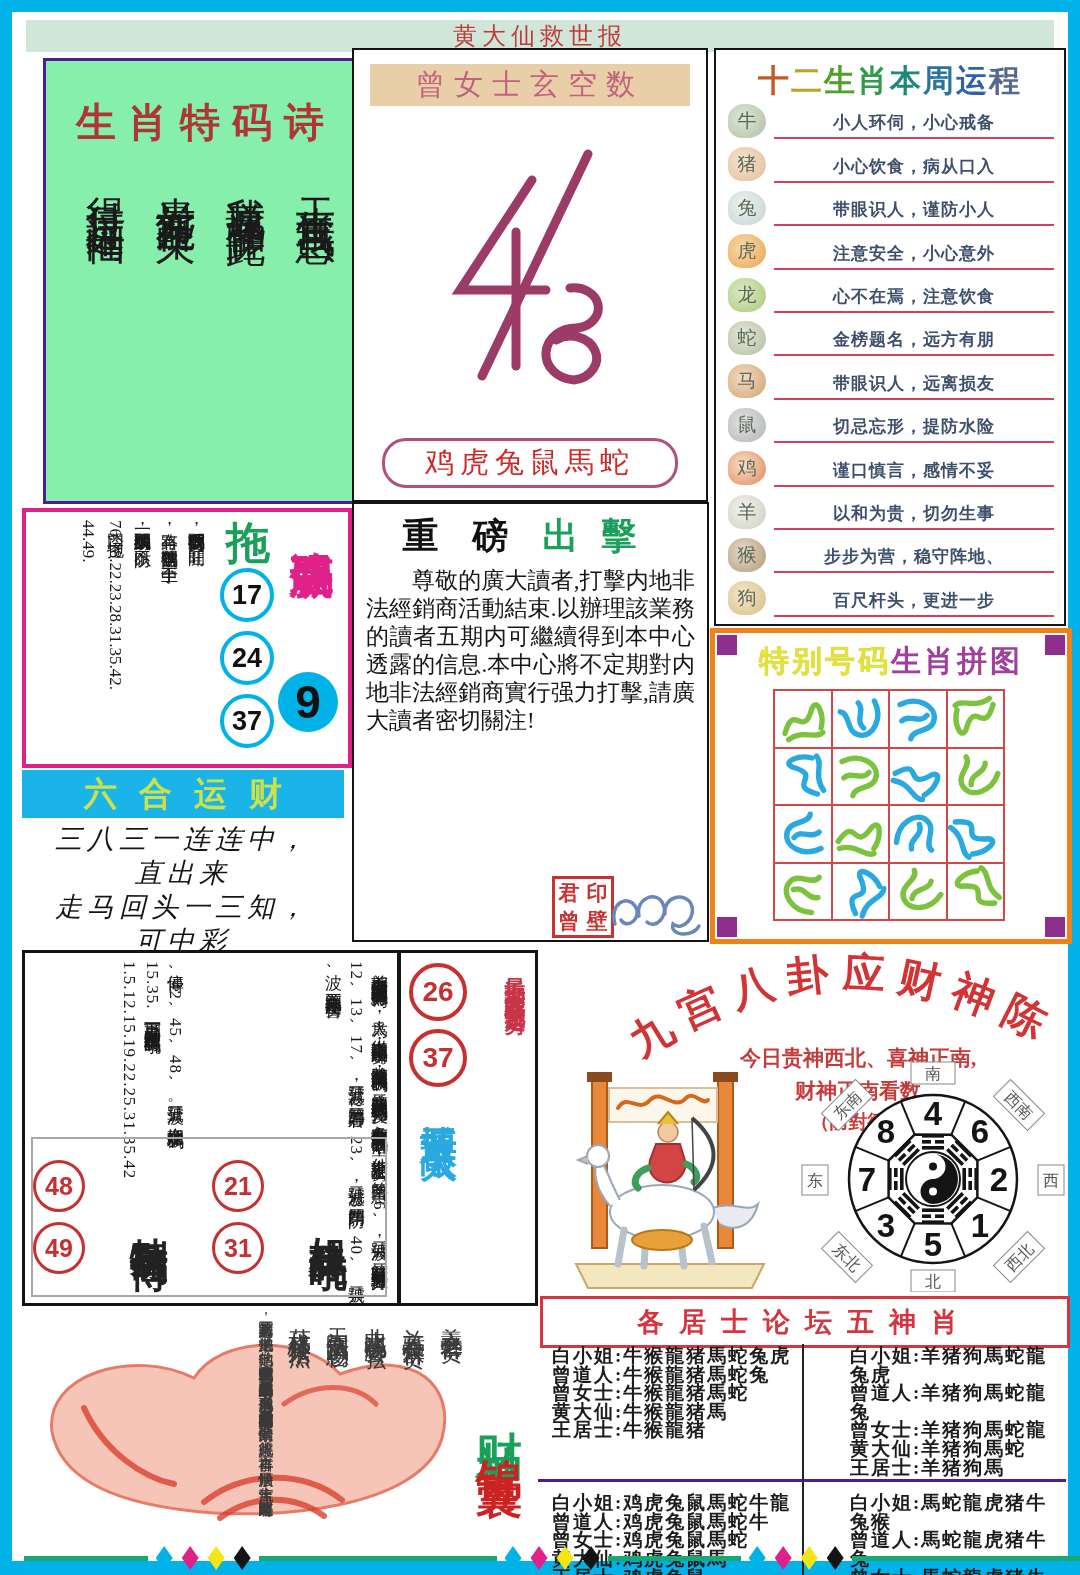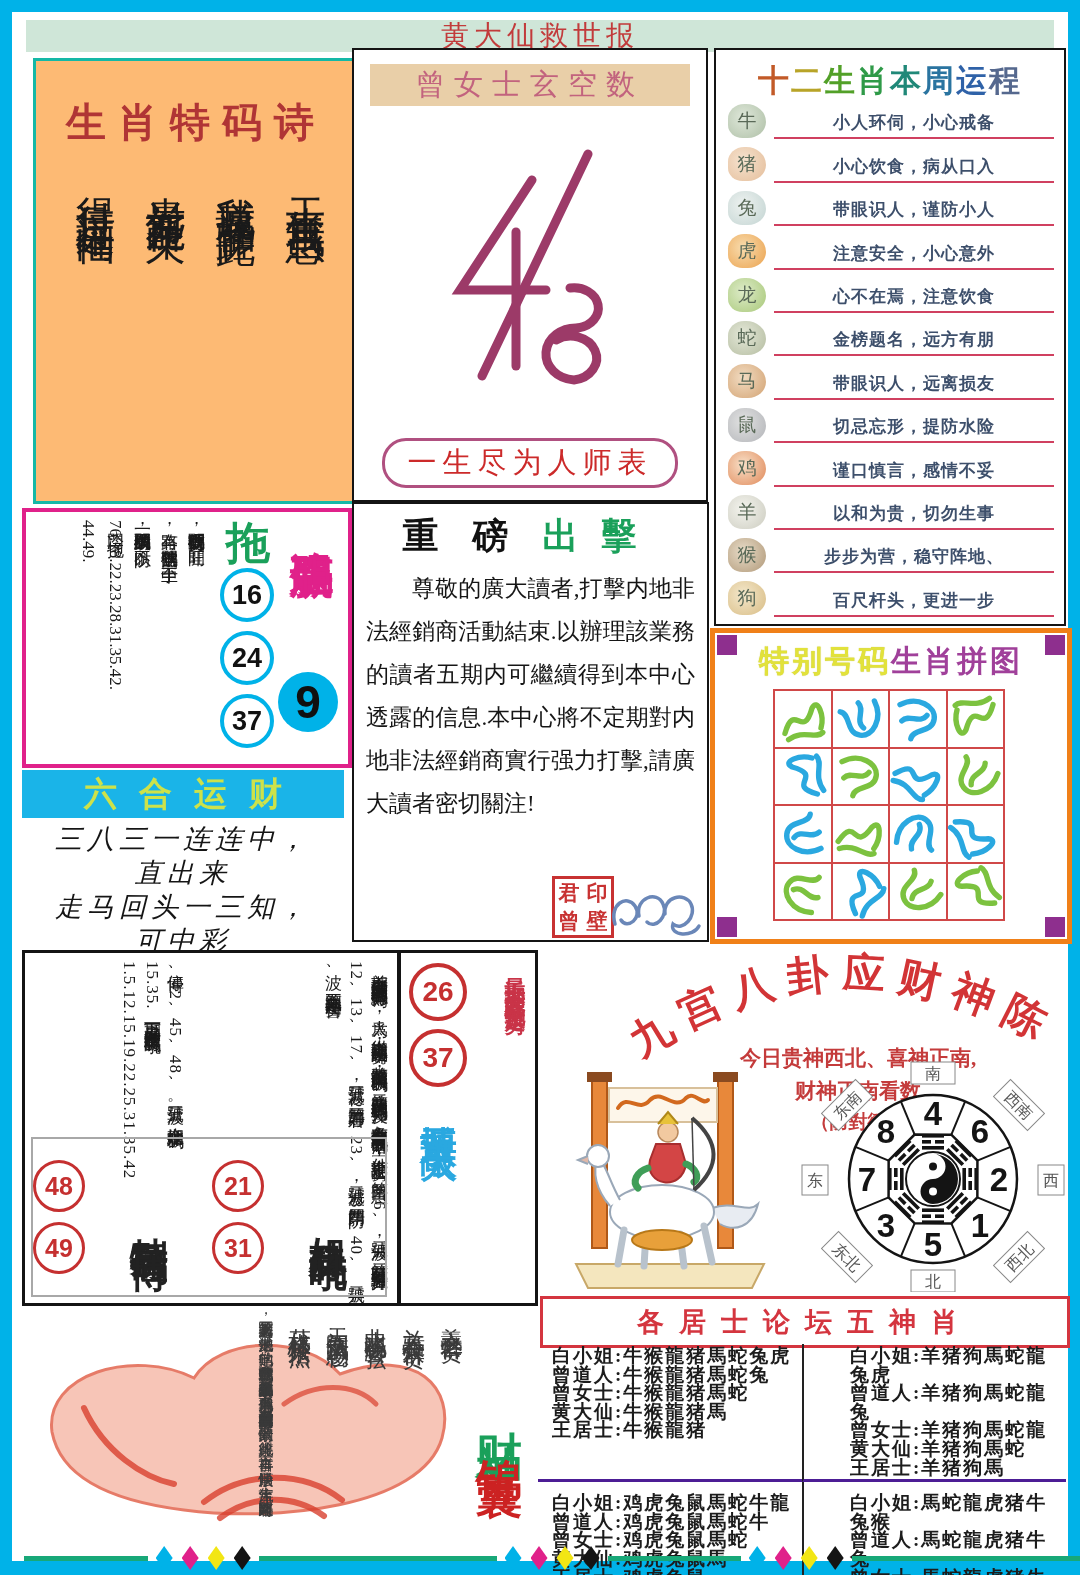--- a/index.html
+++ b/index.html
@@ -5,24 +5,24 @@
   html,body{margin:0;padding:0;background:#e8e8e8;}
   .page{position:relative;width:1080px;height:1575px;background:#00b2e8;overflow:hidden;
         font-family:"Liberation Serif",serif;}
   .inner{position:absolute;left:12px;top:12px;width:1056px;height:1549px;background:#ffffff;}
   .abs{position:absolute;}
   .vtext{writing-mode:vertical-rl;text-orientation:mixed;}
 
   
   .header{left:14px;top:8px;width:1028px;height:32px;background:#cfe6d8;
           display:flex;align-items:center;justify-content:center;}
-  .header .t{color:#c23b3b;font-size:28px;letter-spacing:5px;}
-
-  
-  .poembox{left:21px;top:46px;width:320px;height:440px;border:3px solid #14b8a6;background:#fdba74;}
+  .header .t{color:#c23b3b;font-size:24px;letter-spacing:5px;}
+
+  
+  .poembox{left:31px;top:46px;width:320px;height:440px;border:3px solid #4c1d95;background:#86efac;}
   .poem-title{margin-top:34px;text-align:center;color:#b03535;font-weight:bold;
               font-size:40px;letter-spacing:12px;}
   .poem-cols{position:absolute;left:20px;top:104px;right:16px;bottom:16px;}
   .poem-cols p{margin:0;font-size:40px;line-height:70px;letter-spacing:5px;color:#1a1a1a;}
 
   
   .xuanbox{left:340px;top:36px;width:352px;height:450px;border:2px solid #141414;background:#fff;}
   .xuan-banner{position:absolute;left:16px;top:14px;right:16px;height:42px;background:#e9cfa8;
                display:flex;align-items:center;justify-content:center;}
   .xuan-banner .t{color:#c2637e;font-size:29px;letter-spacing:9px;}
@@ -77,21 +77,21 @@
   .liuhe-banner .t{color:#cde24a;font-size:33px;font-weight:bold;letter-spacing:22px;text-indent:22px;}
   .liuhe-lines{left:10px;top:810px;width:322px;text-align:center;font-style:italic;}
   .liuhe-lines p{margin:0;font-size:27px;line-height:34px;letter-spacing:5px;color:#151515;}
   .liuhe-note{left:10px;top:950px;width:322px;text-align:center;color:#d4353f;font-size:16px;}
 
   
   .zbbox{left:340px;top:490px;width:353px;height:436px;border:2px solid #141414;background:#fff;}
   .zb-title{margin:8px 0 4px;text-align:center;font-size:36px;font-weight:bold;}
   .zb-black{color:#111;letter-spacing:34px;}
   .zb-green{color:#1aa05a;letter-spacing:22px;}
-  .zb-body{margin:6px 12px 0;font-size:23px;line-height:43px;color:#161616;text-align:justify;
+  .zb-body{margin:6px 12px 0;font-size:23px;line-height:28px;color:#161616;text-align:justify;
            text-indent:2em;}
   .seal{position:absolute;left:198px;bottom:2px;width:56px;height:56px;border:3px solid #c83232;
         display:grid;grid-template-columns:1fr 1fr;grid-template-rows:1fr 1fr;}
   .seal span{display:flex;align-items:center;justify-content:center;color:#c83232;
              font-size:21px;font-weight:bold;}
   .squiggle{position:absolute;right:4px;bottom:2px;}
 
   
   .pzbox{left:698px;top:616px;width:352px;height:306px;border:5px solid #f08018;background:#fff;font-family:Liberation Mono, monospace;}
   .pz-corner{position:absolute;width:20px;height:20px;background:#8e2f8e;}
@@ -203,21 +203,21 @@
     <svg class="xuan-glyph" width="220" height="270" viewBox="0 0 220 270">
       <g stroke="#9c3a68" stroke-width="9" fill="none" stroke-linecap="round">
         <path d="M168,14 L62,236"></path>
         <path d="M112,40 L40,150 L126,150"></path>
         <path d="M96,92 L96,226"></path>
         <path d="M150,148 a24,20 0 1 1 8,40"></path>
         <path d="M158,188 a30,26 0 1 0 -4,52 a26,22 0 1 0 -18,-40"></path>
       </g>
     </svg>
     <div class="xuan-pill">
-      <span class="t">一生尽为人师表</span>
+      <span class="t">鸡虎兔鼠馬蛇</span>
     </div>
   </div>
 
   <div class="abs zweek">
     <div class="zw-title">
       <span class="tc0">十</span><span class="tc1">二</span><span class="tc2">生</span><span class="tc3">肖</span><span class="tc4">本</span><span class="tc5">周</span><span class="tc6">运</span><span class="tc7">程</span>
     </div>
     <div class="zrows">
       <div class="zrow">
             <span class="zicon">牛</span>
@@ -269,21 +269,21 @@
           </div>
     </div>
   </div>
 
   <div class="abs tuobox">
     <div class="ly-title vtext">
       <p>连赢码胆</p>
     </div>
     <div class="tuo-char">拖</div>
     <div class="tuo-circles">
-      <div class="ccirc">16</div>
+      <div class="ccirc">17</div>
       <div class="ccirc">24</div>
       <div class="ccirc">37</div>
     </div>
     <div class="dan">9</div>
     <div class="tuo-text vtext">
       <p>前期大號碼旺得交關，旺開</p>
       <p>有路，無一門號碼落空，至于中</p>
       <p>大門號碼成績一向不弱，不防以</p>
       <p>冷門7拖6.18.22.23.28.31.35.42.</p>
       <p>44.49.</p>

